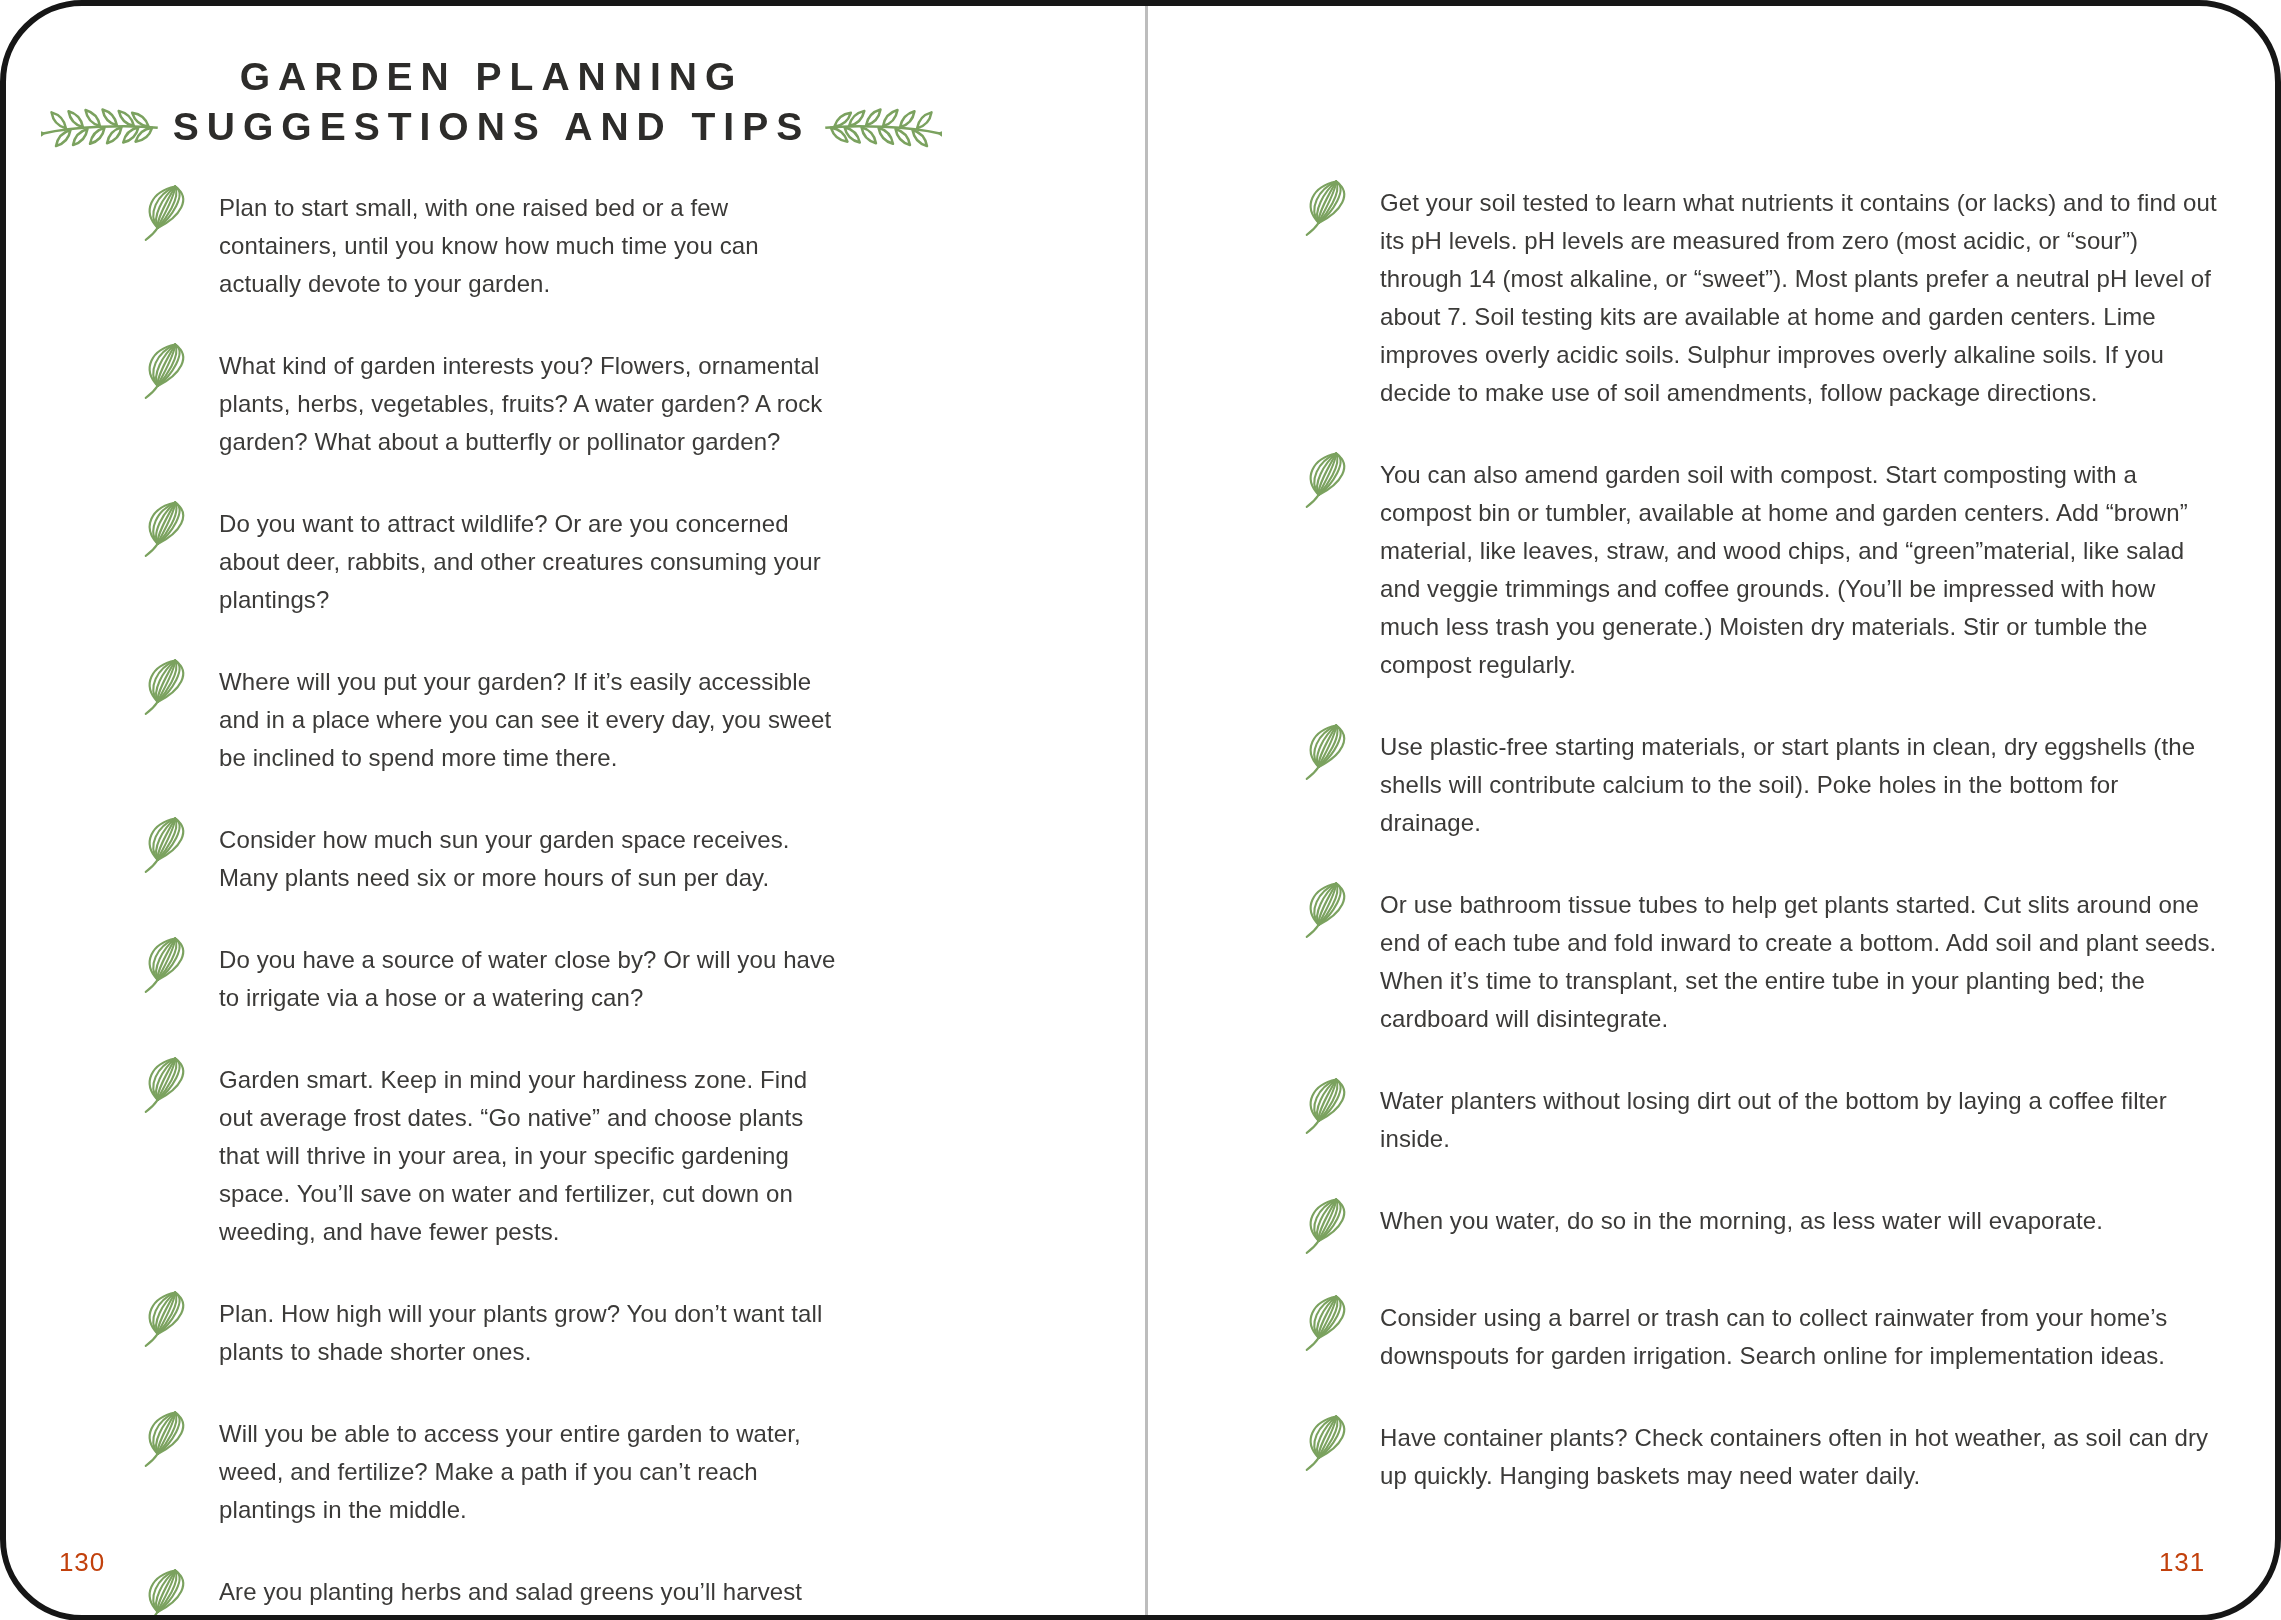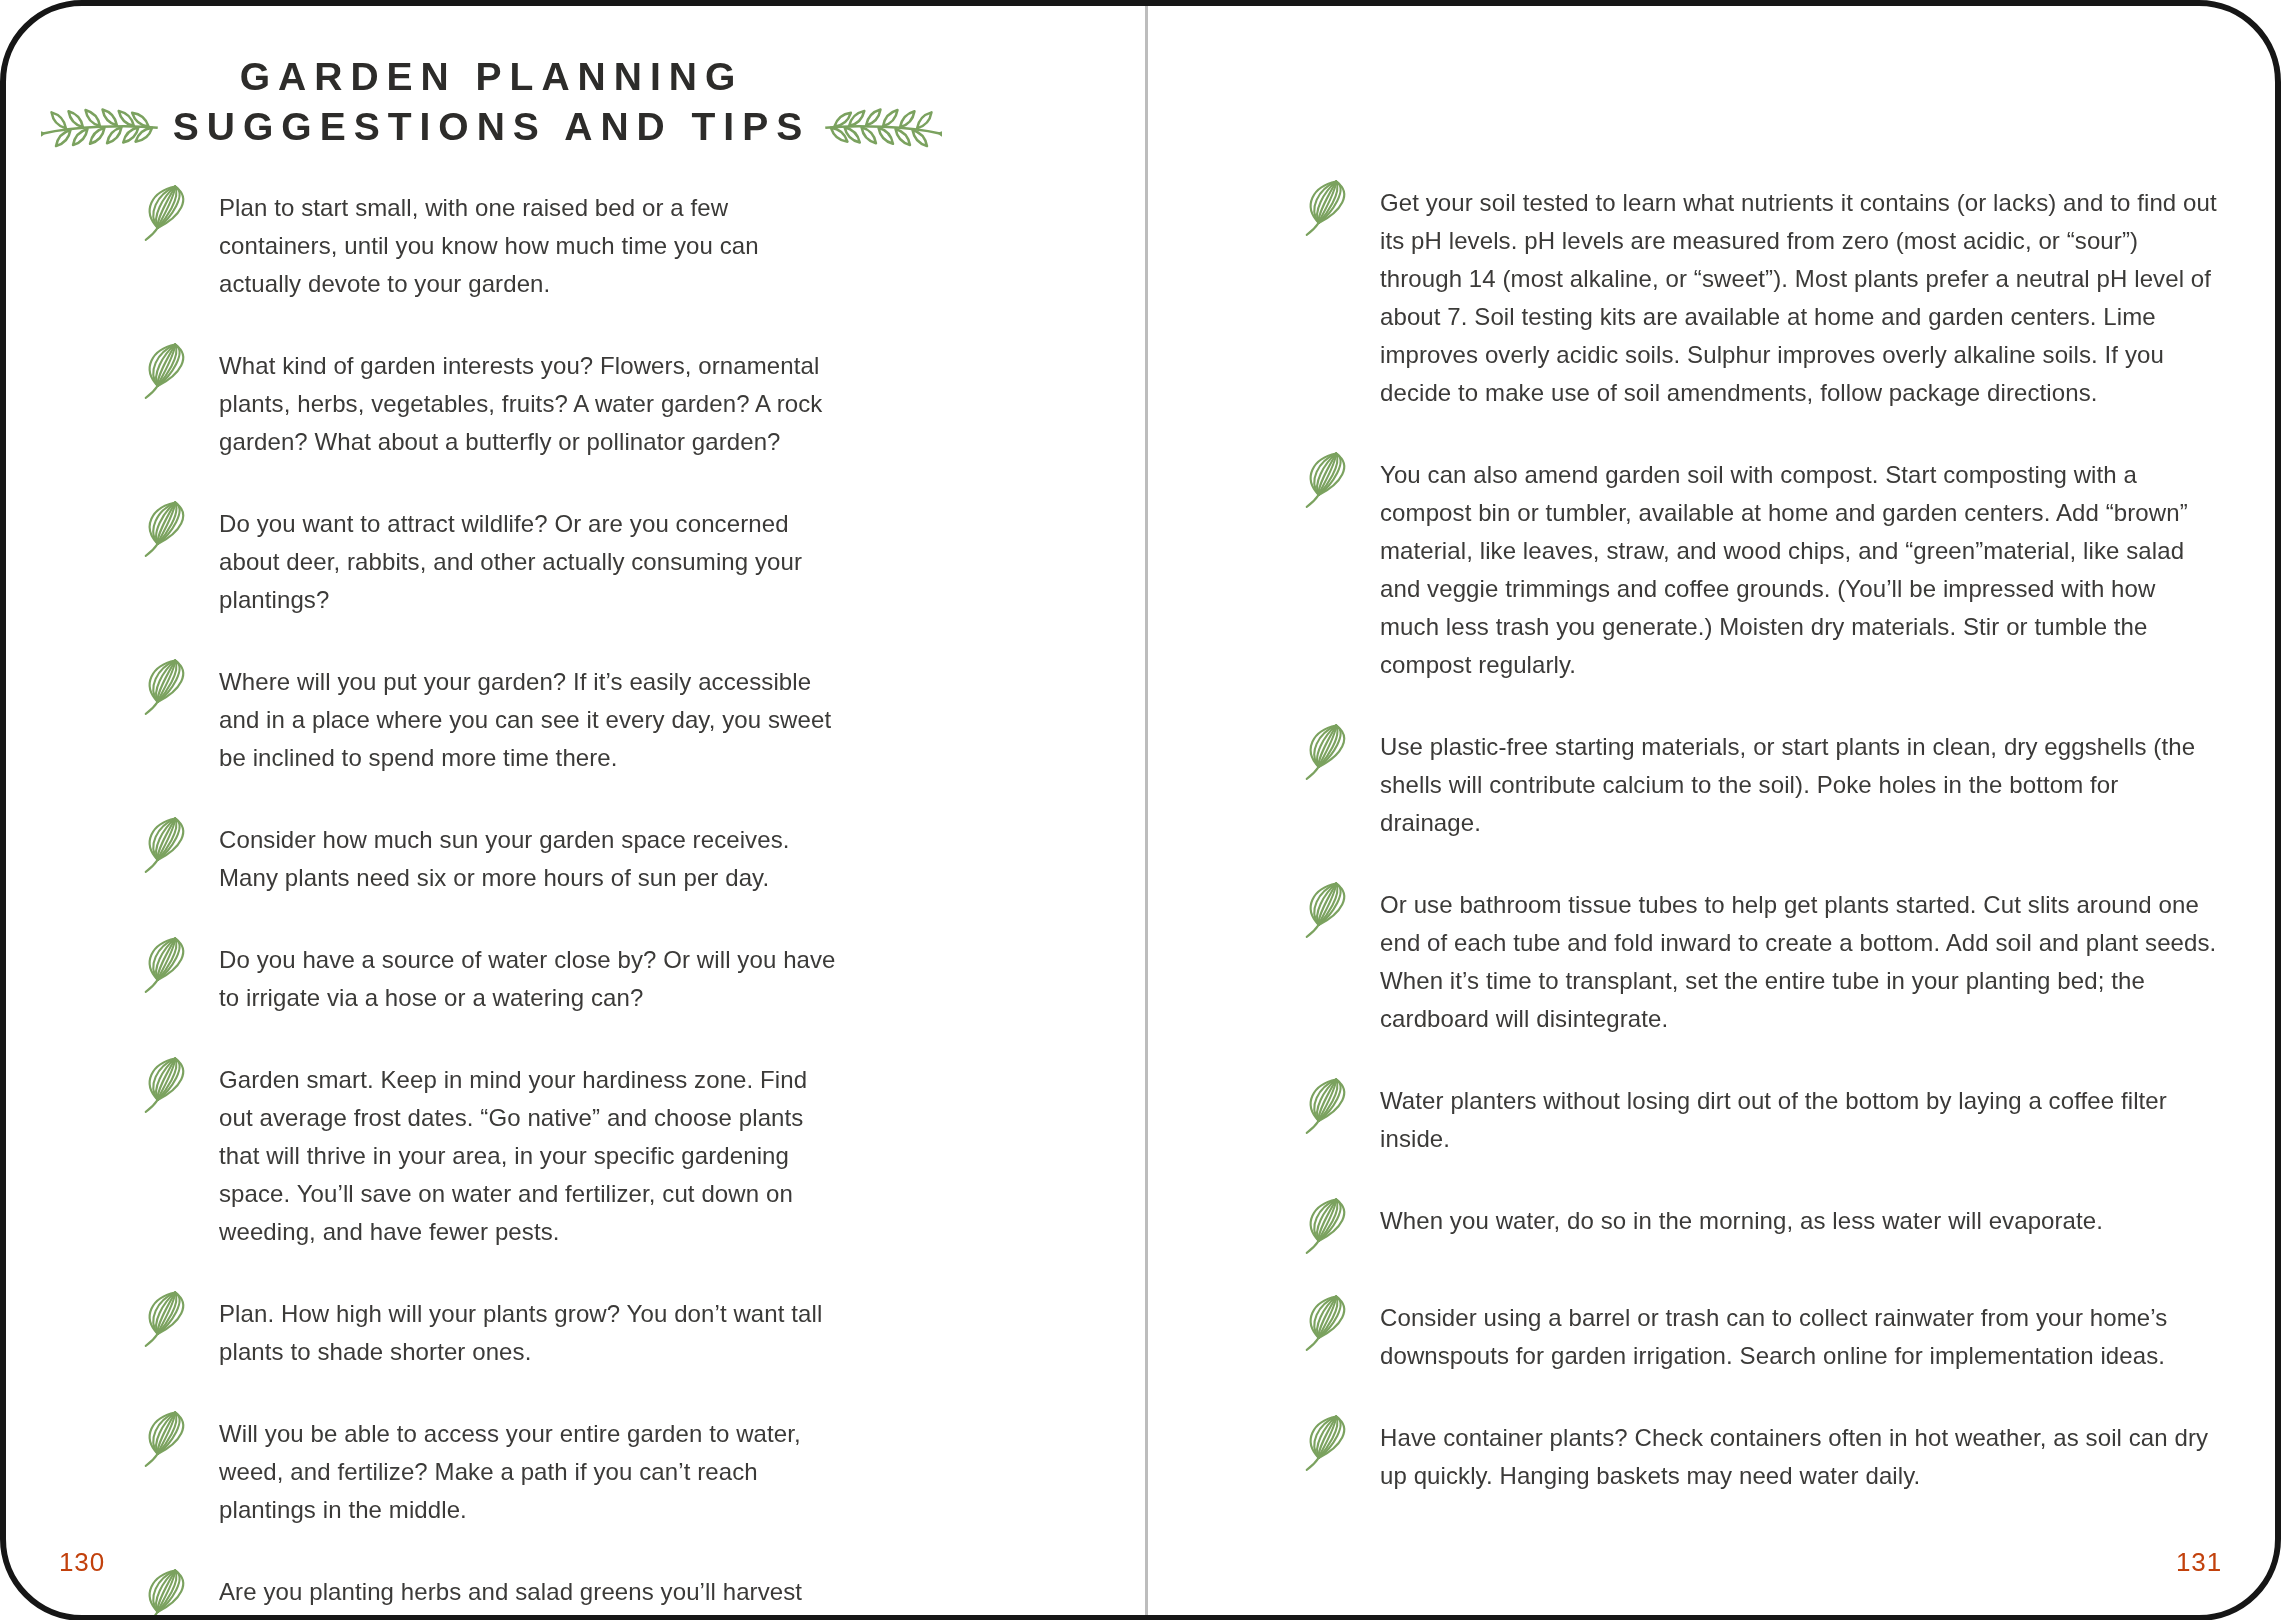--- a/index.html
+++ b/index.html
@@ -41,21 +41,21 @@
     font-size:24px;
     line-height:38px;
     color:#3b3a38;
     letter-spacing:0.1px;
   }
   .page-number{
     position:absolute;bottom:37px;
     font-size:26px;color:#c2410c;letter-spacing:0.9px;
   }
   .page-number.left{left:53px;}
-  .page-number.right{right:53px;}
+  .page-number.right{right:70px;}
 </style>
 </head>
 <body>
 
 <div class="spread">
   <div class="divider"></div>
 
   <div class="page page-left">
     <div class="title-block">
       <div class="title-line">GARDEN PLANNING</div>
@@ -139,21 +139,21 @@
         <path d="M50,5 C24,16 10,44 25,64"></path>
         <path d="M50,5 C32,20 17,48 25,64"></path>
         <path d="M50,5 C40,23 23,51 25,64"></path>
         <path d="M50,5 C48,24 29,53 25,64"></path>
         <path d="M50,5 C58,21 36,52 25,64"></path>
         <path d="M50,5 C67,15 45,49 25,64"></path>
         <path d="M50,5 C74,22 57,48 25,64"></path>
         <path d="M25,64 C21,70 15,76 8,81"></path>
       </svg>
     </span>
-    <span class="tip-text">Do you want to attract wildlife? Or are you concerned about deer, rabbits, and other actually consuming your plantings?</span>
+    <span class="tip-text">Do you want to attract wildlife? Or are you concerned about deer, rabbits, and other creatures consuming your plantings?</span>
   </li>
         <li class="tip">
     <span class="bullet-icon">
       <svg viewBox="0 0 78 84" fill="none" stroke="#7BA25F" stroke-width="3" stroke-linecap="round" xmlns="http://www.w3.org/2000/svg">
         <path d="M50,5 C16,12 2,40 25,64"></path>
         <path d="M50,5 C24,16 10,44 25,64"></path>
         <path d="M50,5 C32,20 17,48 25,64"></path>
         <path d="M50,5 C40,23 23,51 25,64"></path>
         <path d="M50,5 C48,24 29,53 25,64"></path>
         <path d="M50,5 C58,21 36,52 25,64"></path>

